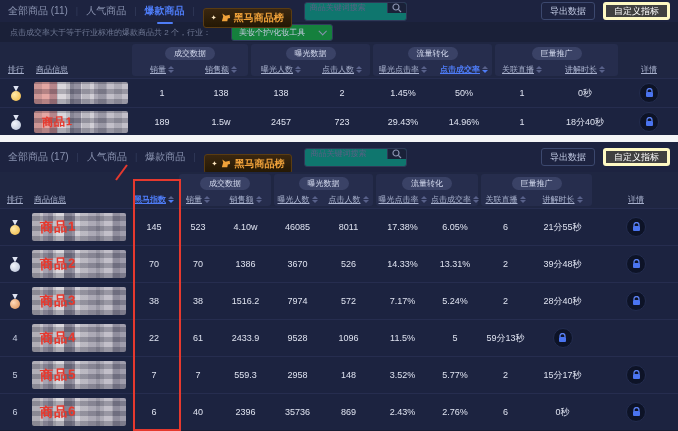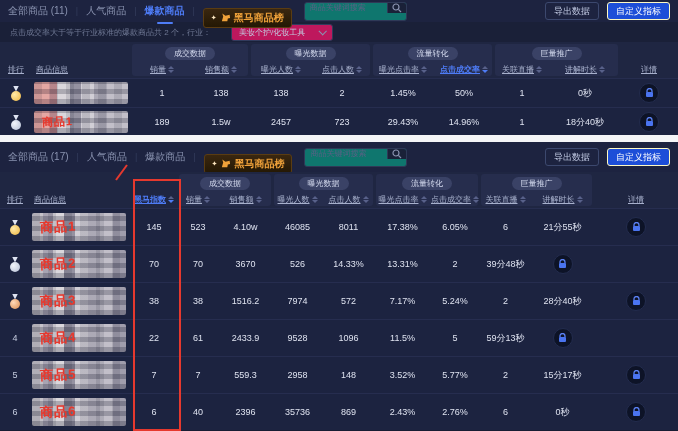--- a/index.html
+++ b/index.html
@@ -19,25 +19,25 @@
   .badge{display:inline-flex;align-items:center;gap:3px;background:linear-gradient(180deg,#3a2710,#241804);border:1px solid #5a3c12;border-radius:3px;padding:2px 7px;font-size:10px;font-weight:bold;color:#f0a23a;cursor:pointer;position:relative;white-space:nowrap;margin-top:13px;}
   .badge .spark{color:#ffe9c2;font-size:7px;line-height:1;}
   .badge.active::after{content:"";position:absolute;left:50%;transform:translateX(-50%);bottom:-7px;width:16px;height:2px;background:#4e7cf6;border-radius:1px;}
   .search{display:inline-flex;align-items:flex-start;height:17px;background:#0f766e;border:1px solid #2f3957;border-radius:3px;overflow:hidden;margin-left:4px;}
   .search input{width:72px;border:0;outline:0;background:transparent;color:#c4cbe2;font-size:8px;padding:0 5px;font-family:"Liberation Sans",sans-serif;}
   .search input::placeholder{color:#586184;}
   .sbtn{display:flex;align-items:center;justify-content:center;width:18px;border-left:1px solid #2f3957;background:#1a2138;cursor:pointer;}
   .spacer{flex:1;}
   .btn{height:18px;border-radius:3px;font-size:9px;padding:0 8px;cursor:pointer;font-family:"Liberation Sans",sans-serif;white-space:nowrap;}
   .btn.ghost{background:transparent;border:1px solid #3c486e;color:#c5cde6;}
-  .btn.primary{background:#1d4ed8;border:1px solid #fef9c3;color:#ffffff;}
+  .btn.primary{background:#404040;border:3px solid #fef9c3;color:#ffffff;}
 
   
   .notice{display:flex;align-items:center;gap:20px;height:20px;padding:0 10px;background:#1a2038;font-size:8px;color:#6f7894;}
-  .dd{display:inline-flex;align-items:center;gap:14px;background:#be185d;border:1px solid #323b5c;border-radius:3px;padding:2px 7px;color:#c2c9de;font-size:8px;cursor:pointer;}
+  .dd{display:inline-flex;align-items:center;gap:14px;background:#15803d;border:1px solid #323b5c;border-radius:3px;padding:2px 7px;color:#c2c9de;font-size:8px;cursor:pointer;}
   .chev{width:5px;height:5px;border-right:1px solid #8a93b0;border-bottom:1px solid #8a93b0;transform:rotate(45deg) translateY(-1px);}
 
   
   .gA{display:grid;grid-template-columns:32px 100px 60px 58px 62px 60px 62px 60px 56px 70px 58px;}
   .gB{display:grid;grid-template-columns:30px 100px 48px 40px 55px 49px 53px 55px 50px 51px 63px 84px;}
   .thead{position:relative;height:36px;background:#1f2642;}
   .gblock{position:absolute;top:2px;height:32px;background:#262d4d;border-radius:3px;}
   .ga1{left:132px;width:116px}.ga2{left:251px;width:119px}.ga3{left:373px;width:119px}.ga4{left:495px;width:123px}
   .gb1{left:179px;width:92px}.gb2{left:274px;width:99px}.gb3{left:376px;width:102px}.gb4{left:481px;width:111px}
   .pill{position:absolute;top:3px;left:50%;transform:translateX(-50%);background:#3a4266;color:#d6dcf0;font-size:8px;padding:1px 9px;border-radius:7px;white-space:nowrap;}
@@ -395,20 +395,21 @@
       <div class="cell">
           <span class="medal silver"></span>
         </div>
       <div class="cell infocell">
           <div class="mosaic">
             <span class="note">商品2</span>
           </div>
         </div>
       <div class="cell">70</div>
       <div class="cell">70</div>
+      <div class="cell">1386</div>
       <div class="cell">3670</div>
       <div class="cell">526</div>
       <div class="cell">14.33%</div>
       <div class="cell">13.31%</div>
       <div class="cell">2</div>
       <div class="cell">39分48秒</div>
       <div class="cell">
           <button class="dbtn">
             <svg width="9" height="10" viewBox="0 0 9 10">
               <path d="M2 4.2 V3 a2.5 2.5 0 0 1 5 0 V4.2" fill="none" stroke="#5b82f5" stroke-width="1.3"></path>

